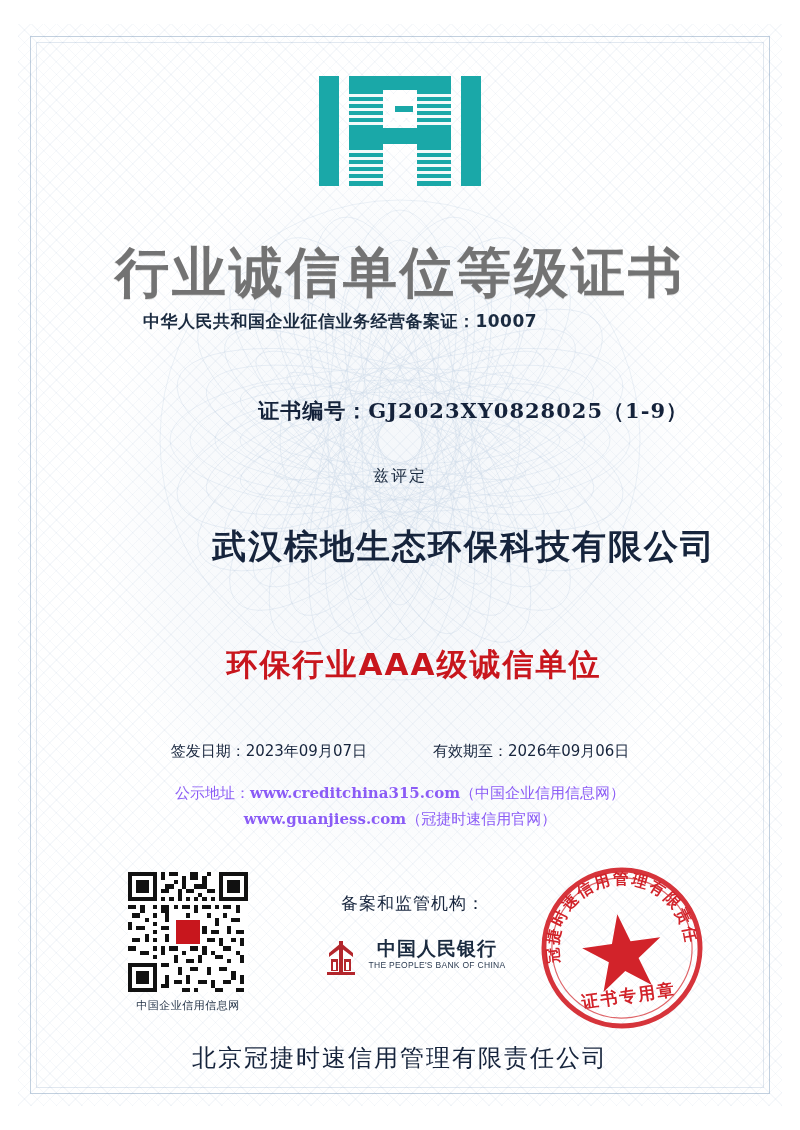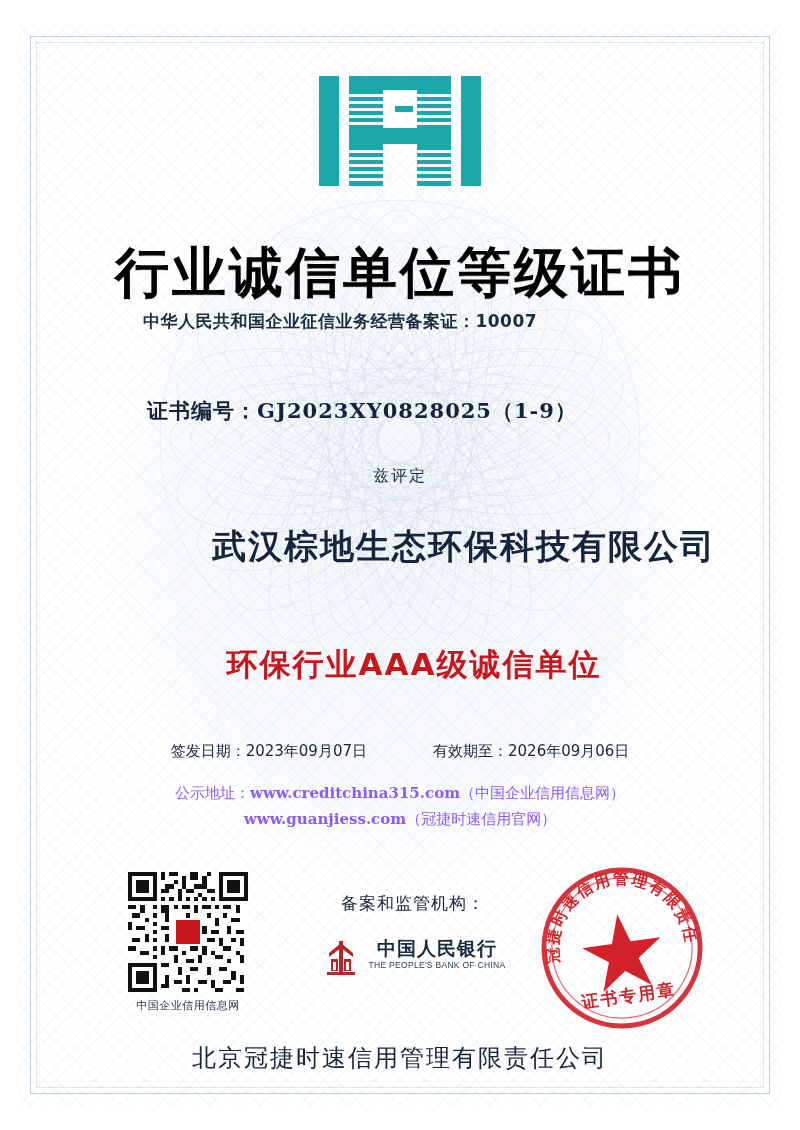--- a/index.html
+++ b/index.html
@@ -88,21 +88,21 @@
   .main-title {
     position: absolute;
     left: 0;
     top: 195px;
     width: 728px;
     text-align: center;
     font-family: "DejaVu Sans", "Liberation Sans", sans-serif;
     font-size: 54px;
     font-weight: bold;
     letter-spacing: 3px;
-    color: #000000;
+    color: #737373;
     text-shadow: 0 1px 0 rgba(0,0,0,0.12);
     white-space: nowrap;
   }
 
   .record-line {
     position: absolute;
     left: 0;
     top: 268px;
     width: 608px;
     text-align: center;
@@ -111,21 +111,21 @@
     font-weight: bold;
     color: #1b2b40;
     letter-spacing: 0.5px;
   }
 
   .cert-no {
     position: absolute;
     left: 0;
     top: 355px;
     width: 652px;
-    text-align: center;
+    text-align: right;
     font-family: "DejaVu Serif", "Liberation Serif", serif;
     font-size: 21px;
     font-weight: bold;
     color: #14223a;
     letter-spacing: 1px;
   }
 
   .hereby {
     position: absolute;
     left: 0;

